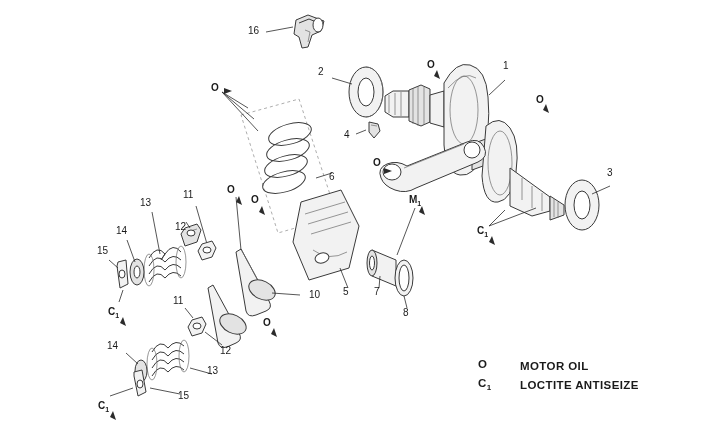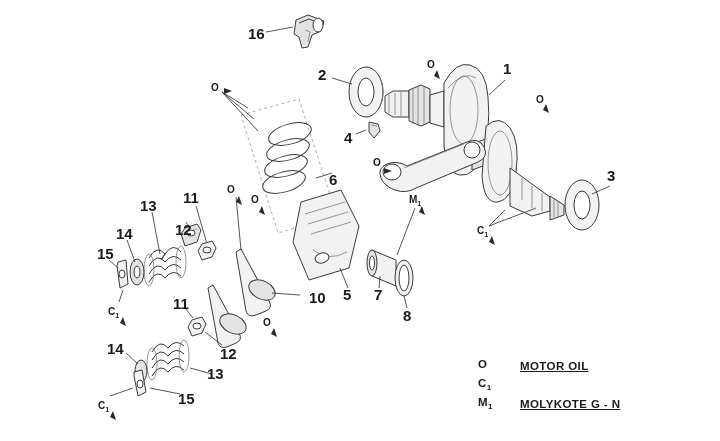--- a/index.html
+++ b/index.html
@@ -18,22 +18,22 @@
   #diagram-svg {
     position: absolute;
     left: 0;
     top: 0;
     width: 720px;
     height: 441px;
   }
   .callout {
     position: absolute;
     font-family: "Liberation Sans", sans-serif;
-    font-size: 15px;
-    font-weight: bold;
+    font-size: 10px;
+    font-weight: normal;
     color: #1a1a1a;
     white-space: nowrap;
     line-height: 1;
   }
   .legend {
     position: absolute;
     left: 478px;
     top: 356px;
     width: 230px;
   }
@@ -53,21 +53,20 @@
   .legend-sym .sub {
     font-size: 8px;
     vertical-align: sub;
   }
   .legend-label {
     font-size: 11.5px;
     font-weight: bold;
     color: #1a1a1a;
     letter-spacing: 0.4px;
     font-family: "Liberation Sans", sans-serif;
-    text-decoration: underline;
   }
   .marker {
     position: absolute;
     font-size: 10px;
     font-weight: bold;
     color: #1a1a1a;
     white-space: nowrap;
     font-family: "Liberation Sans", sans-serif;
   }
   .marker .sub {
@@ -317,20 +316,17 @@
     </g>
   </svg>
 
   <div class="legend">
     <div class="legend-row">
       <div class="legend-sym"><span>O</span><span class="sub"></span></div>
       <div class="legend-label">MOTOR OIL</div>
     </div>
     <div class="legend-row">
       <div class="legend-sym"><span>C</span><span class="sub">1</span></div>
-    </div>
-    <div class="legend-row">
-      <div class="legend-sym"><span>M</span><span class="sub">1</span></div>
-      <div class="legend-label">MOLYKOTE G - N</div>
+      <div class="legend-label">LOCTITE ANTISEIZE</div>
     </div>
   </div>
 
 </div>
 
 </body></html>

